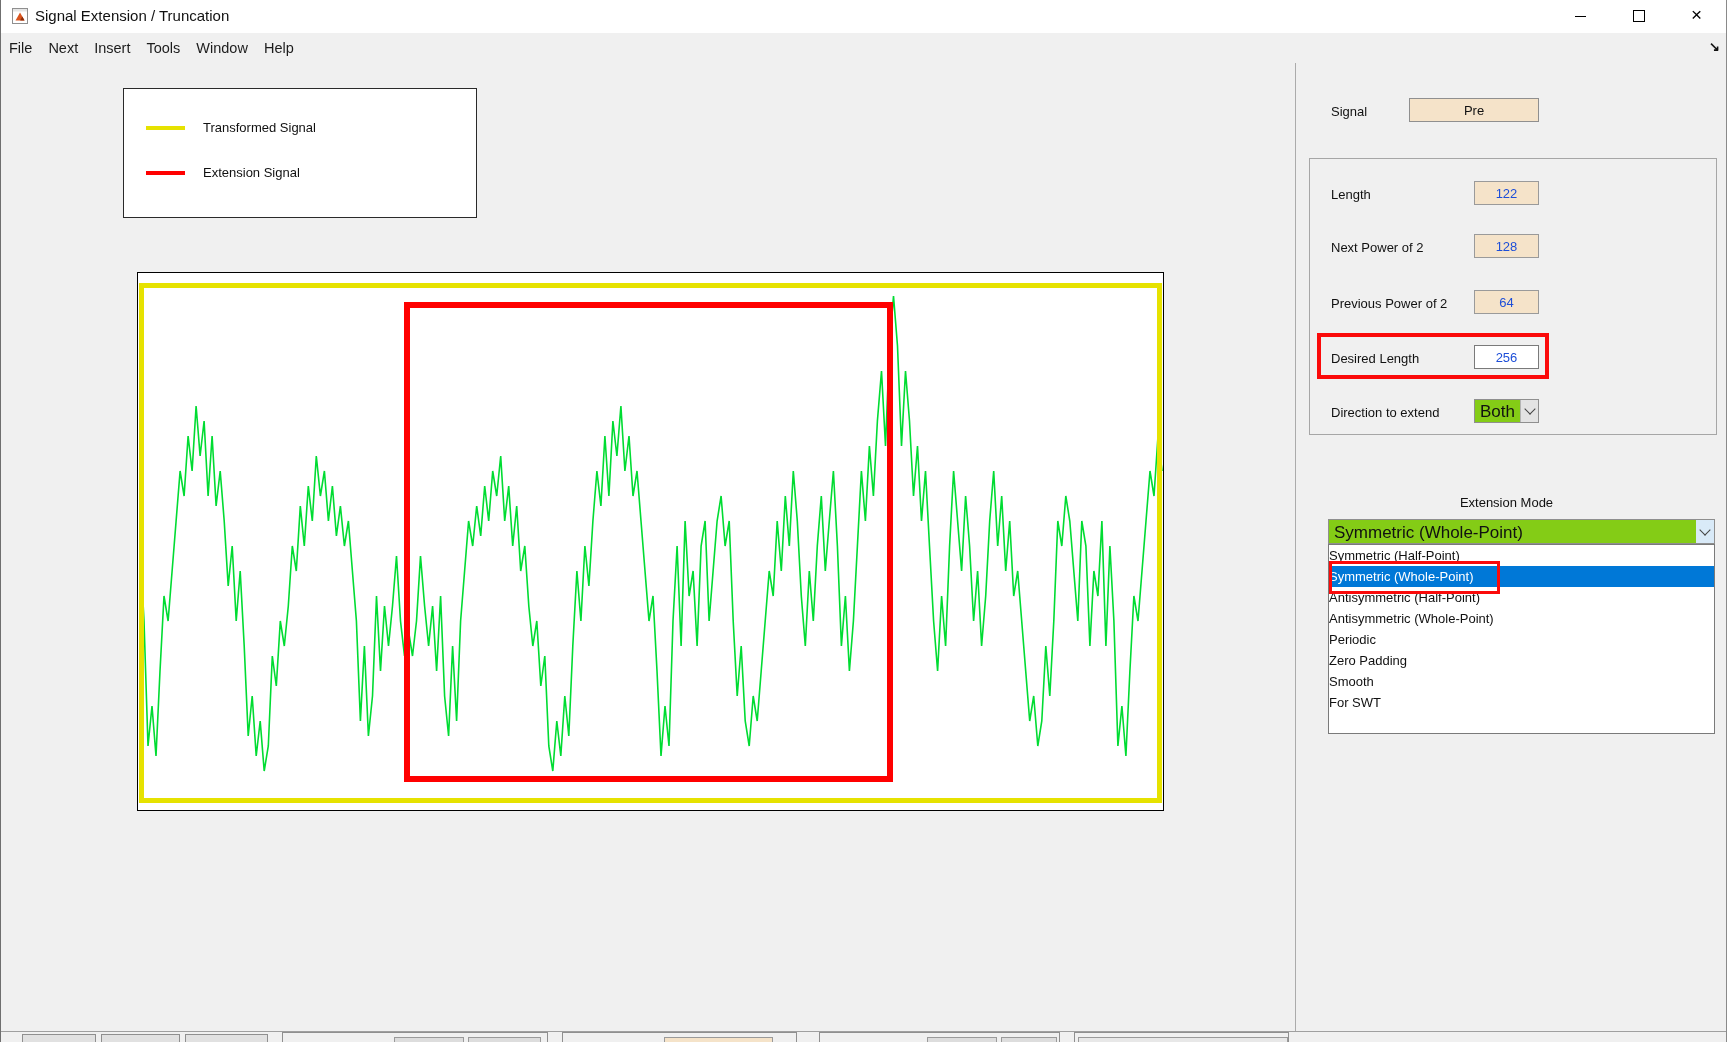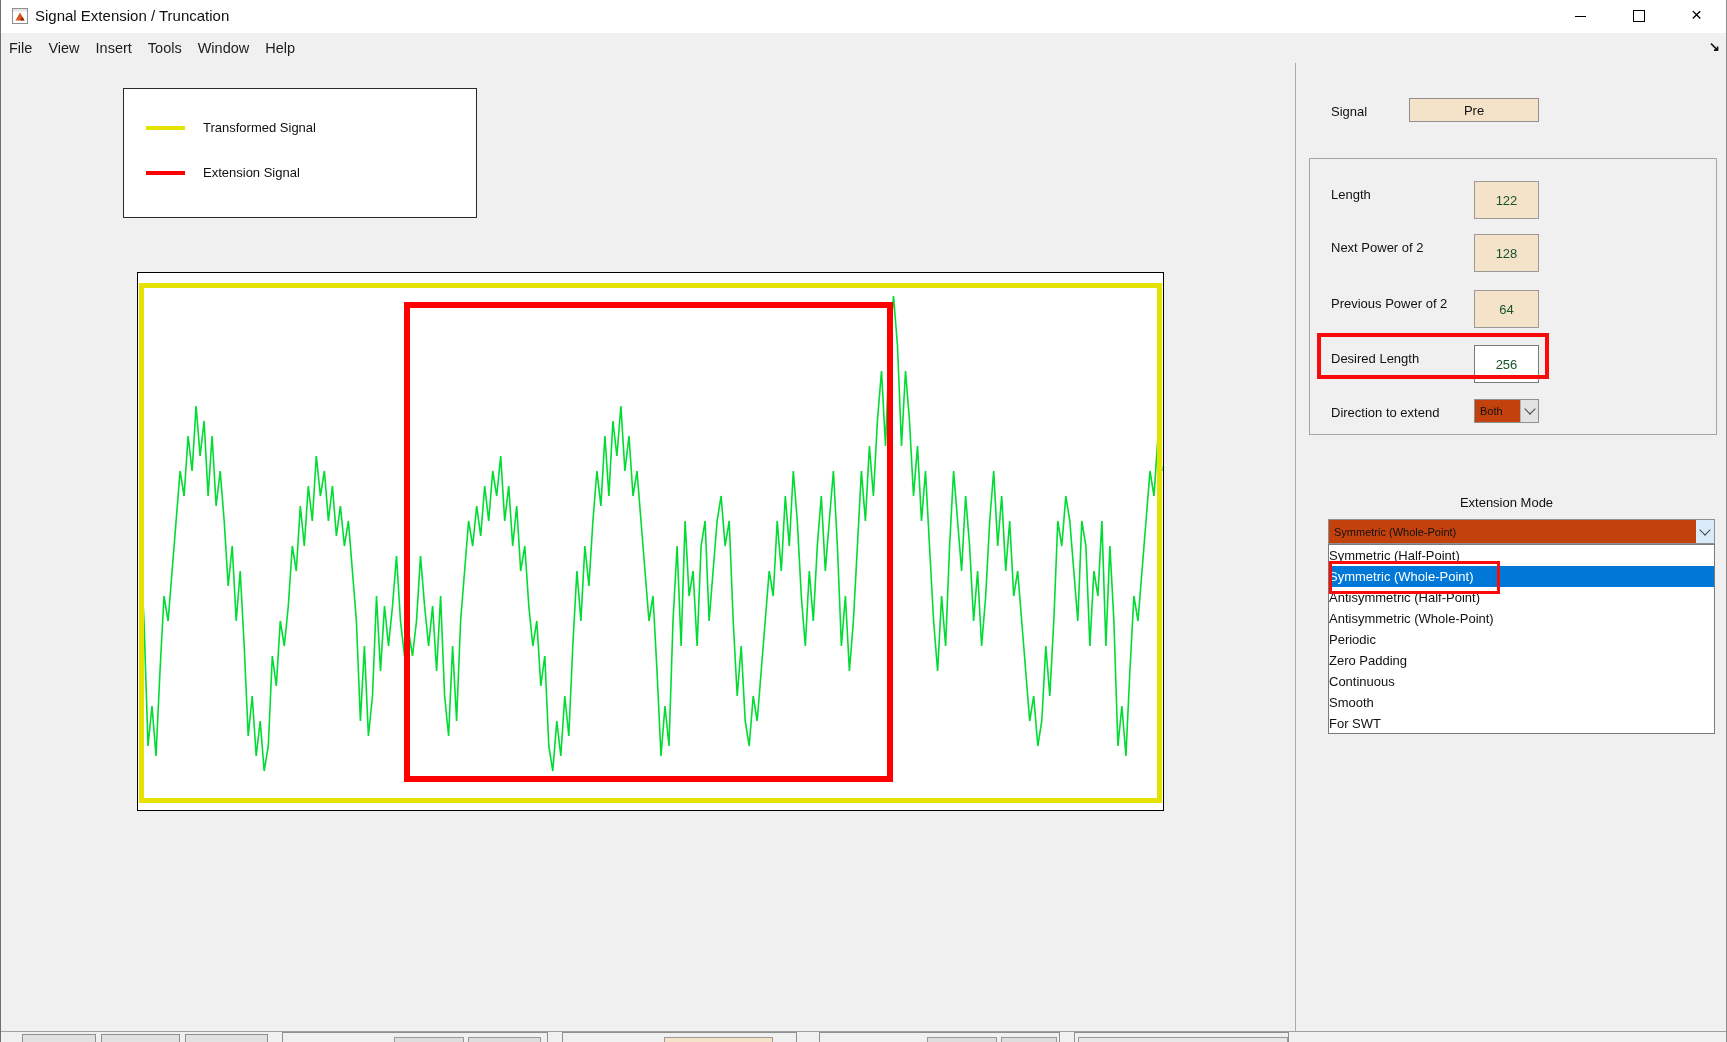--- a/index.html
+++ b/index.html
@@ -28,29 +28,29 @@
   .legend-swatch{position:absolute;left:22px;top:8px;width:39px;height:4px;}
   .sw-yellow{background:#E6E200;}
   .sw-red{background:#FF0000;}
   .legend-label{position:absolute;left:79px;top:2px;font-size:13px;color:#111;}
   #legend-row-1{top:29px;} #legend-row-2{top:74px;}
   .plot-wrap{position:absolute;left:136px;top:272px;width:1027px;height:539px;}
   
   .side-label{position:absolute;font-size:13px;color:#111;}
   .btn-beige{position:absolute;background:#F5E3C9;border:1px solid #8f8f8f;box-sizing:border-box;
              display:flex;align-items:center;justify-content:center;font-size:13px;color:#111;}
-  .field{position:absolute;width:65px;height:38px;background:#F5E3C9;border:1px solid #9a9a9a;
+  .field{position:absolute;width:65px;height:24px;background:#F5E3C9;border:1px solid #9a9a9a;
          box-sizing:border-box;display:flex;align-items:center;justify-content:center;
-         font-size:13px;color:#14532d;}
+         font-size:13px;color:#1d4ed8;}
   .field.editable{background:#ffffff;border:1px solid #7a7a7a;}
   .groupbox{position:absolute;left:1308px;top:158px;width:408px;height:277px;
             border:1px solid #a6a6a6;box-sizing:border-box;}
   .annotation{position:absolute;border:4px solid #FB0A0A;box-sizing:border-box;pointer-events:none;}
-  .dropdown{position:absolute;background:#c2410c;border:1px solid #8f8f8f;box-sizing:border-box;
-            display:flex;align-items:center;font-size:11px;color:#111;}
+  .dropdown{position:absolute;background:#84cc16;border:1px solid #8f8f8f;box-sizing:border-box;
+            display:flex;align-items:flex-end;font-size:17px;color:#111;}
   .dropdown .dd-text{padding-left:5px;flex:1;}
   .dd-btn{width:18px;height:100%;display:flex;align-items:center;justify-content:center;box-sizing:border-box;}
   .dd-btn.gray{background:#E3E3E3;border-left:1px solid #b5b5b5;}
   .dd-btn.blue{background:#D9EAF8;}
   .chev{width:7px;height:7px;border-right:1.6px solid #444;border-bottom:1.6px solid #444;
         transform:rotate(45deg);margin-top:-4px;}
   .ext-label{position:absolute;left:1398px;top:495px;width:215px;text-align:center;
              font-size:13px;color:#111;}
   .combolist{position:absolute;left:1327px;top:544px;width:387px;height:190px;background:#fff;
              border:1px solid #7a7a7a;box-sizing:border-box;}
@@ -87,21 +87,21 @@
     <div class="win-btn" id="btn-max">
         <div class="glyph-max"></div>
       </div>
     <div class="win-btn" id="btn-close">
         <span class="glyph-close">×</span>
       </div>
   </div>
 
   <div class="menubar">
     <span class="menu-item">File</span>
-    <span class="menu-item">View</span>
+    <span class="menu-item">Next</span>
     <span class="menu-item">Insert</span>
     <span class="menu-item">Tools</span>
     <span class="menu-item">Window</span>
     <span class="menu-item">Help</span>
     <span class="dock-arrow">↘</span>
   </div>
 
   <div class="divider"></div>
 
   <div class="legend">
@@ -159,21 +159,20 @@
       </span>
   </div>
 
   <div class="combolist">
     <div class="opt">Symmetric (Half-Point)</div>
     <div class="opt selected">Symmetric (Whole-Point)</div>
     <div class="opt">Antisymmetric (Half-Point)</div>
     <div class="opt">Antisymmetric (Whole-Point)</div>
     <div class="opt">Periodic</div>
     <div class="opt">Zero Padding</div>
-    <div class="opt">Continuous</div>
     <div class="opt">Smooth</div>
     <div class="opt">For SWT</div>
   </div>
   <div class="annotation" style="left:1328px;top:561px;width:171px;height:33px;border-width:3px;"></div>
 
   <div class="bottom-line"></div>
   <div class="frag" style="left:21px;width:74px;"></div>
   <div class="frag" style="left:100px;width:79px;"></div>
   <div class="frag" style="left:184px;width:83px;"></div>
   <div class="frag-panel" style="left:281px;width:266px;"></div>

